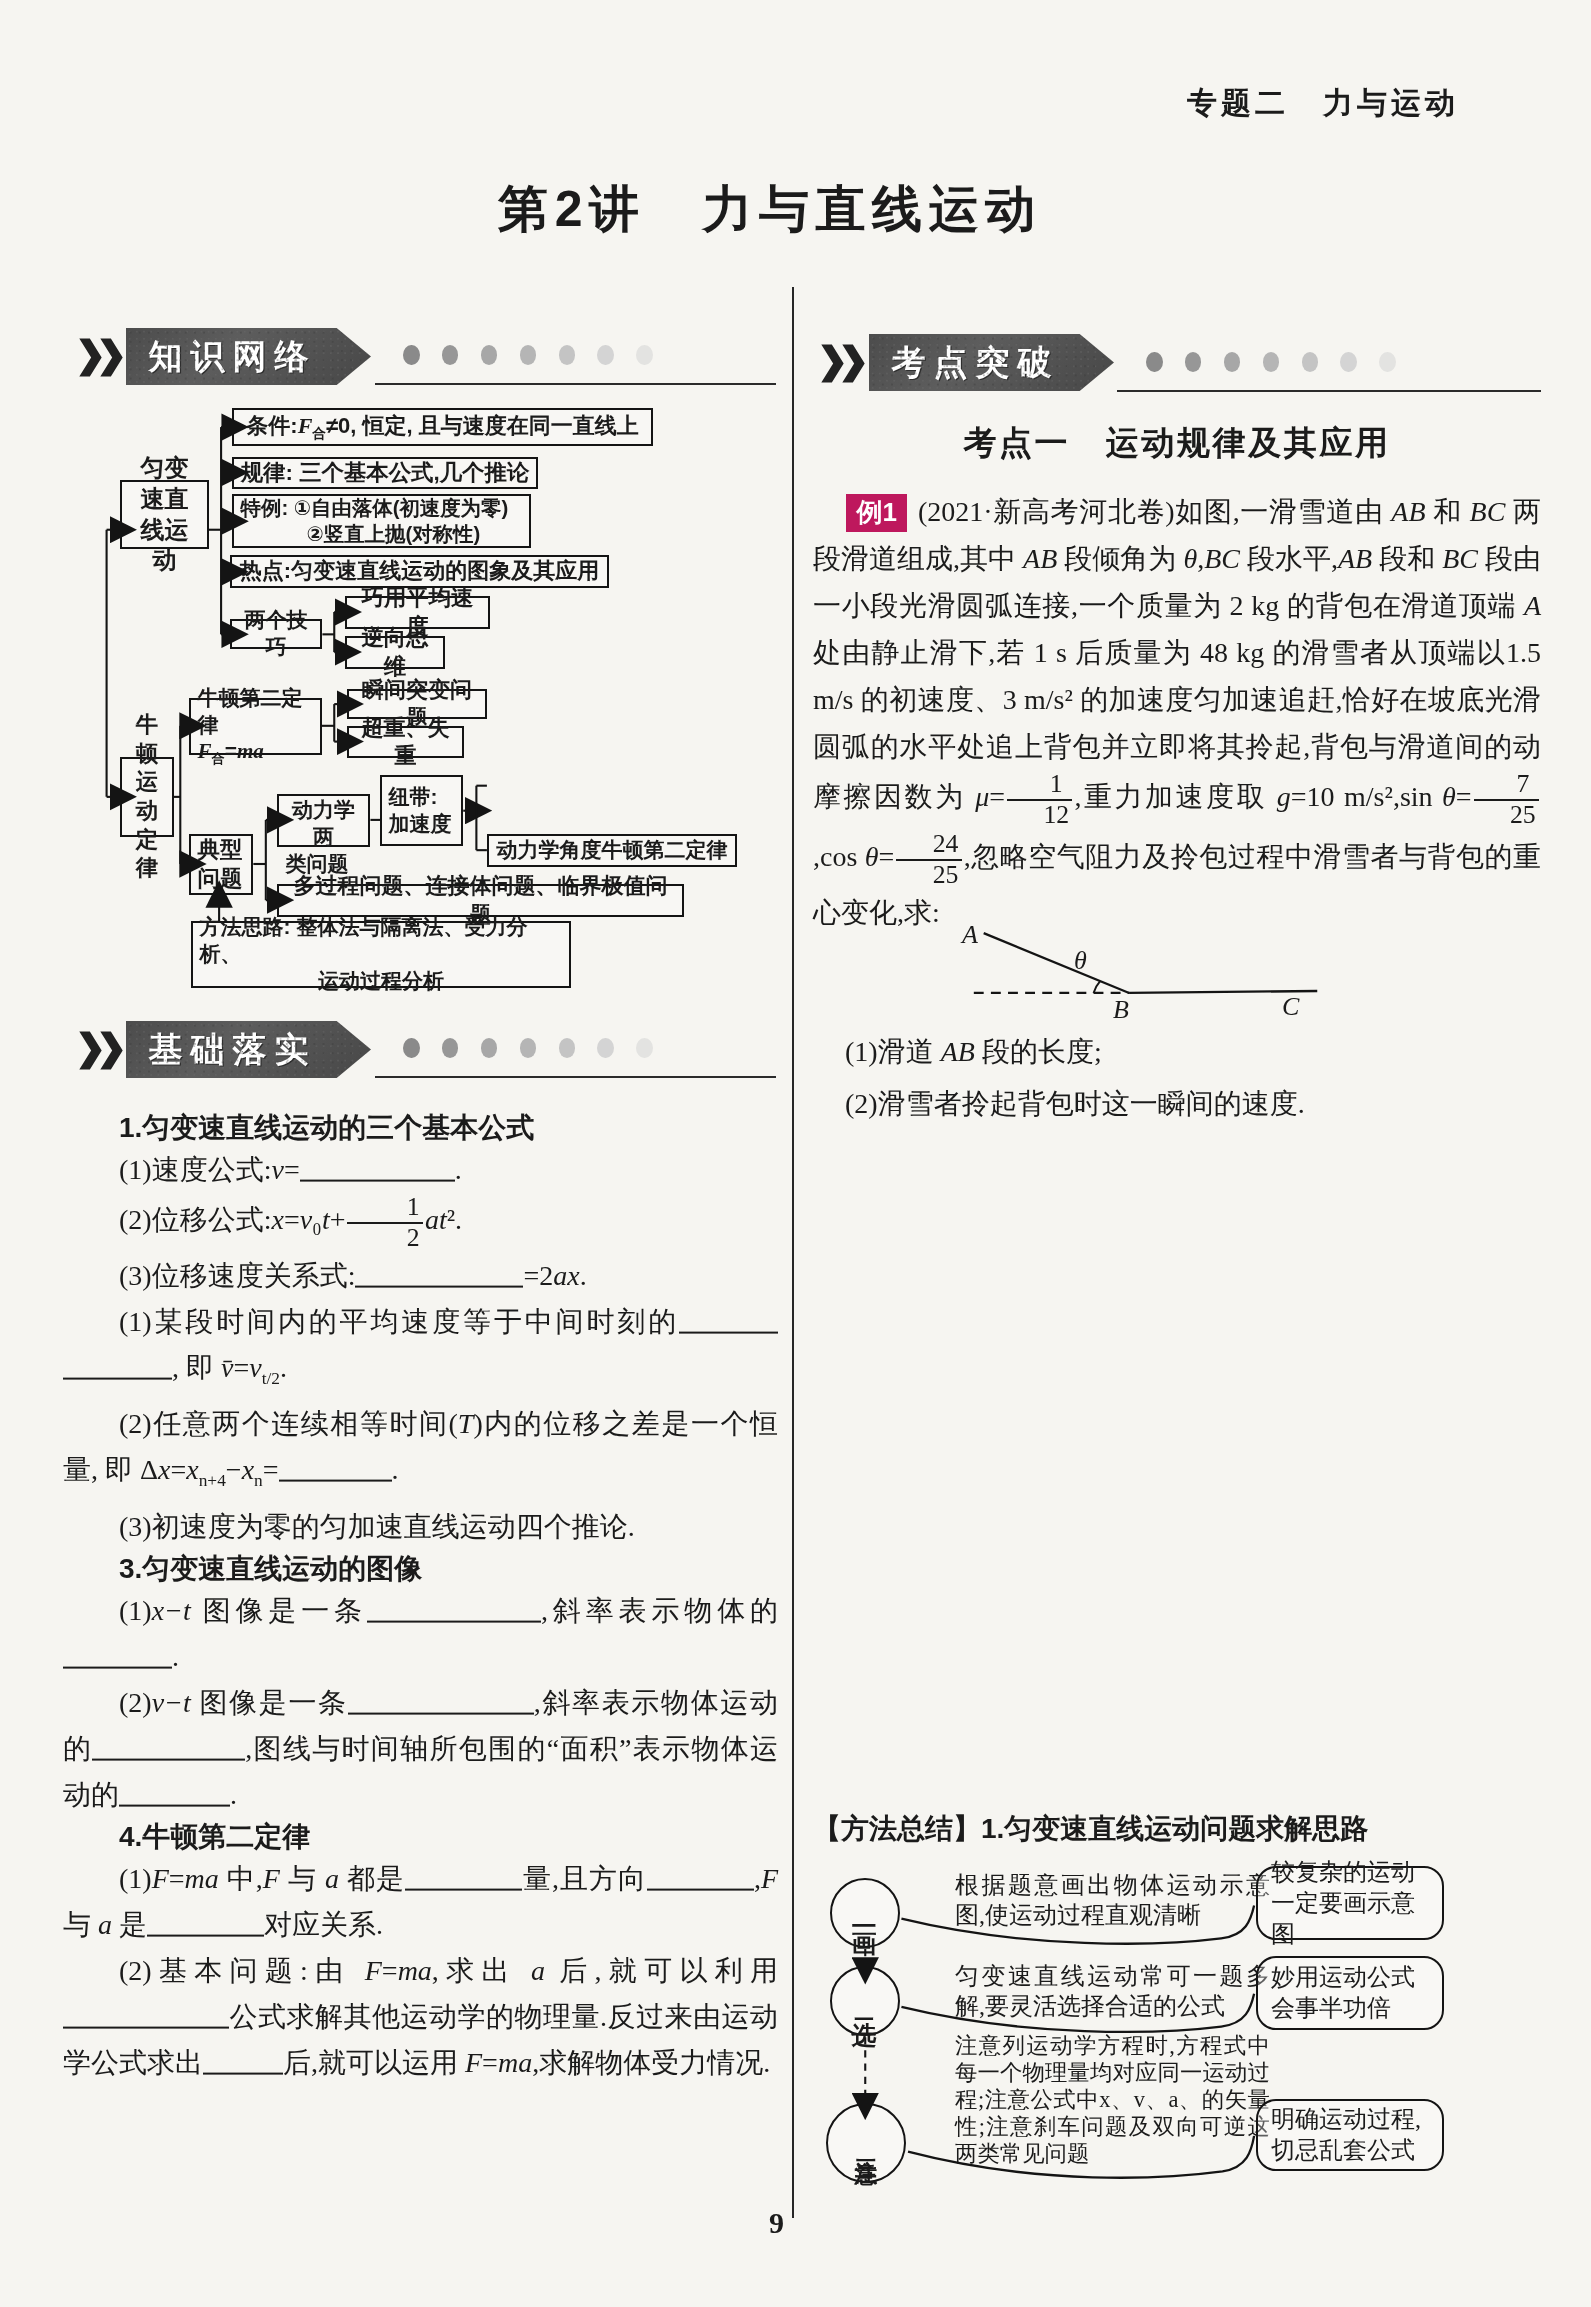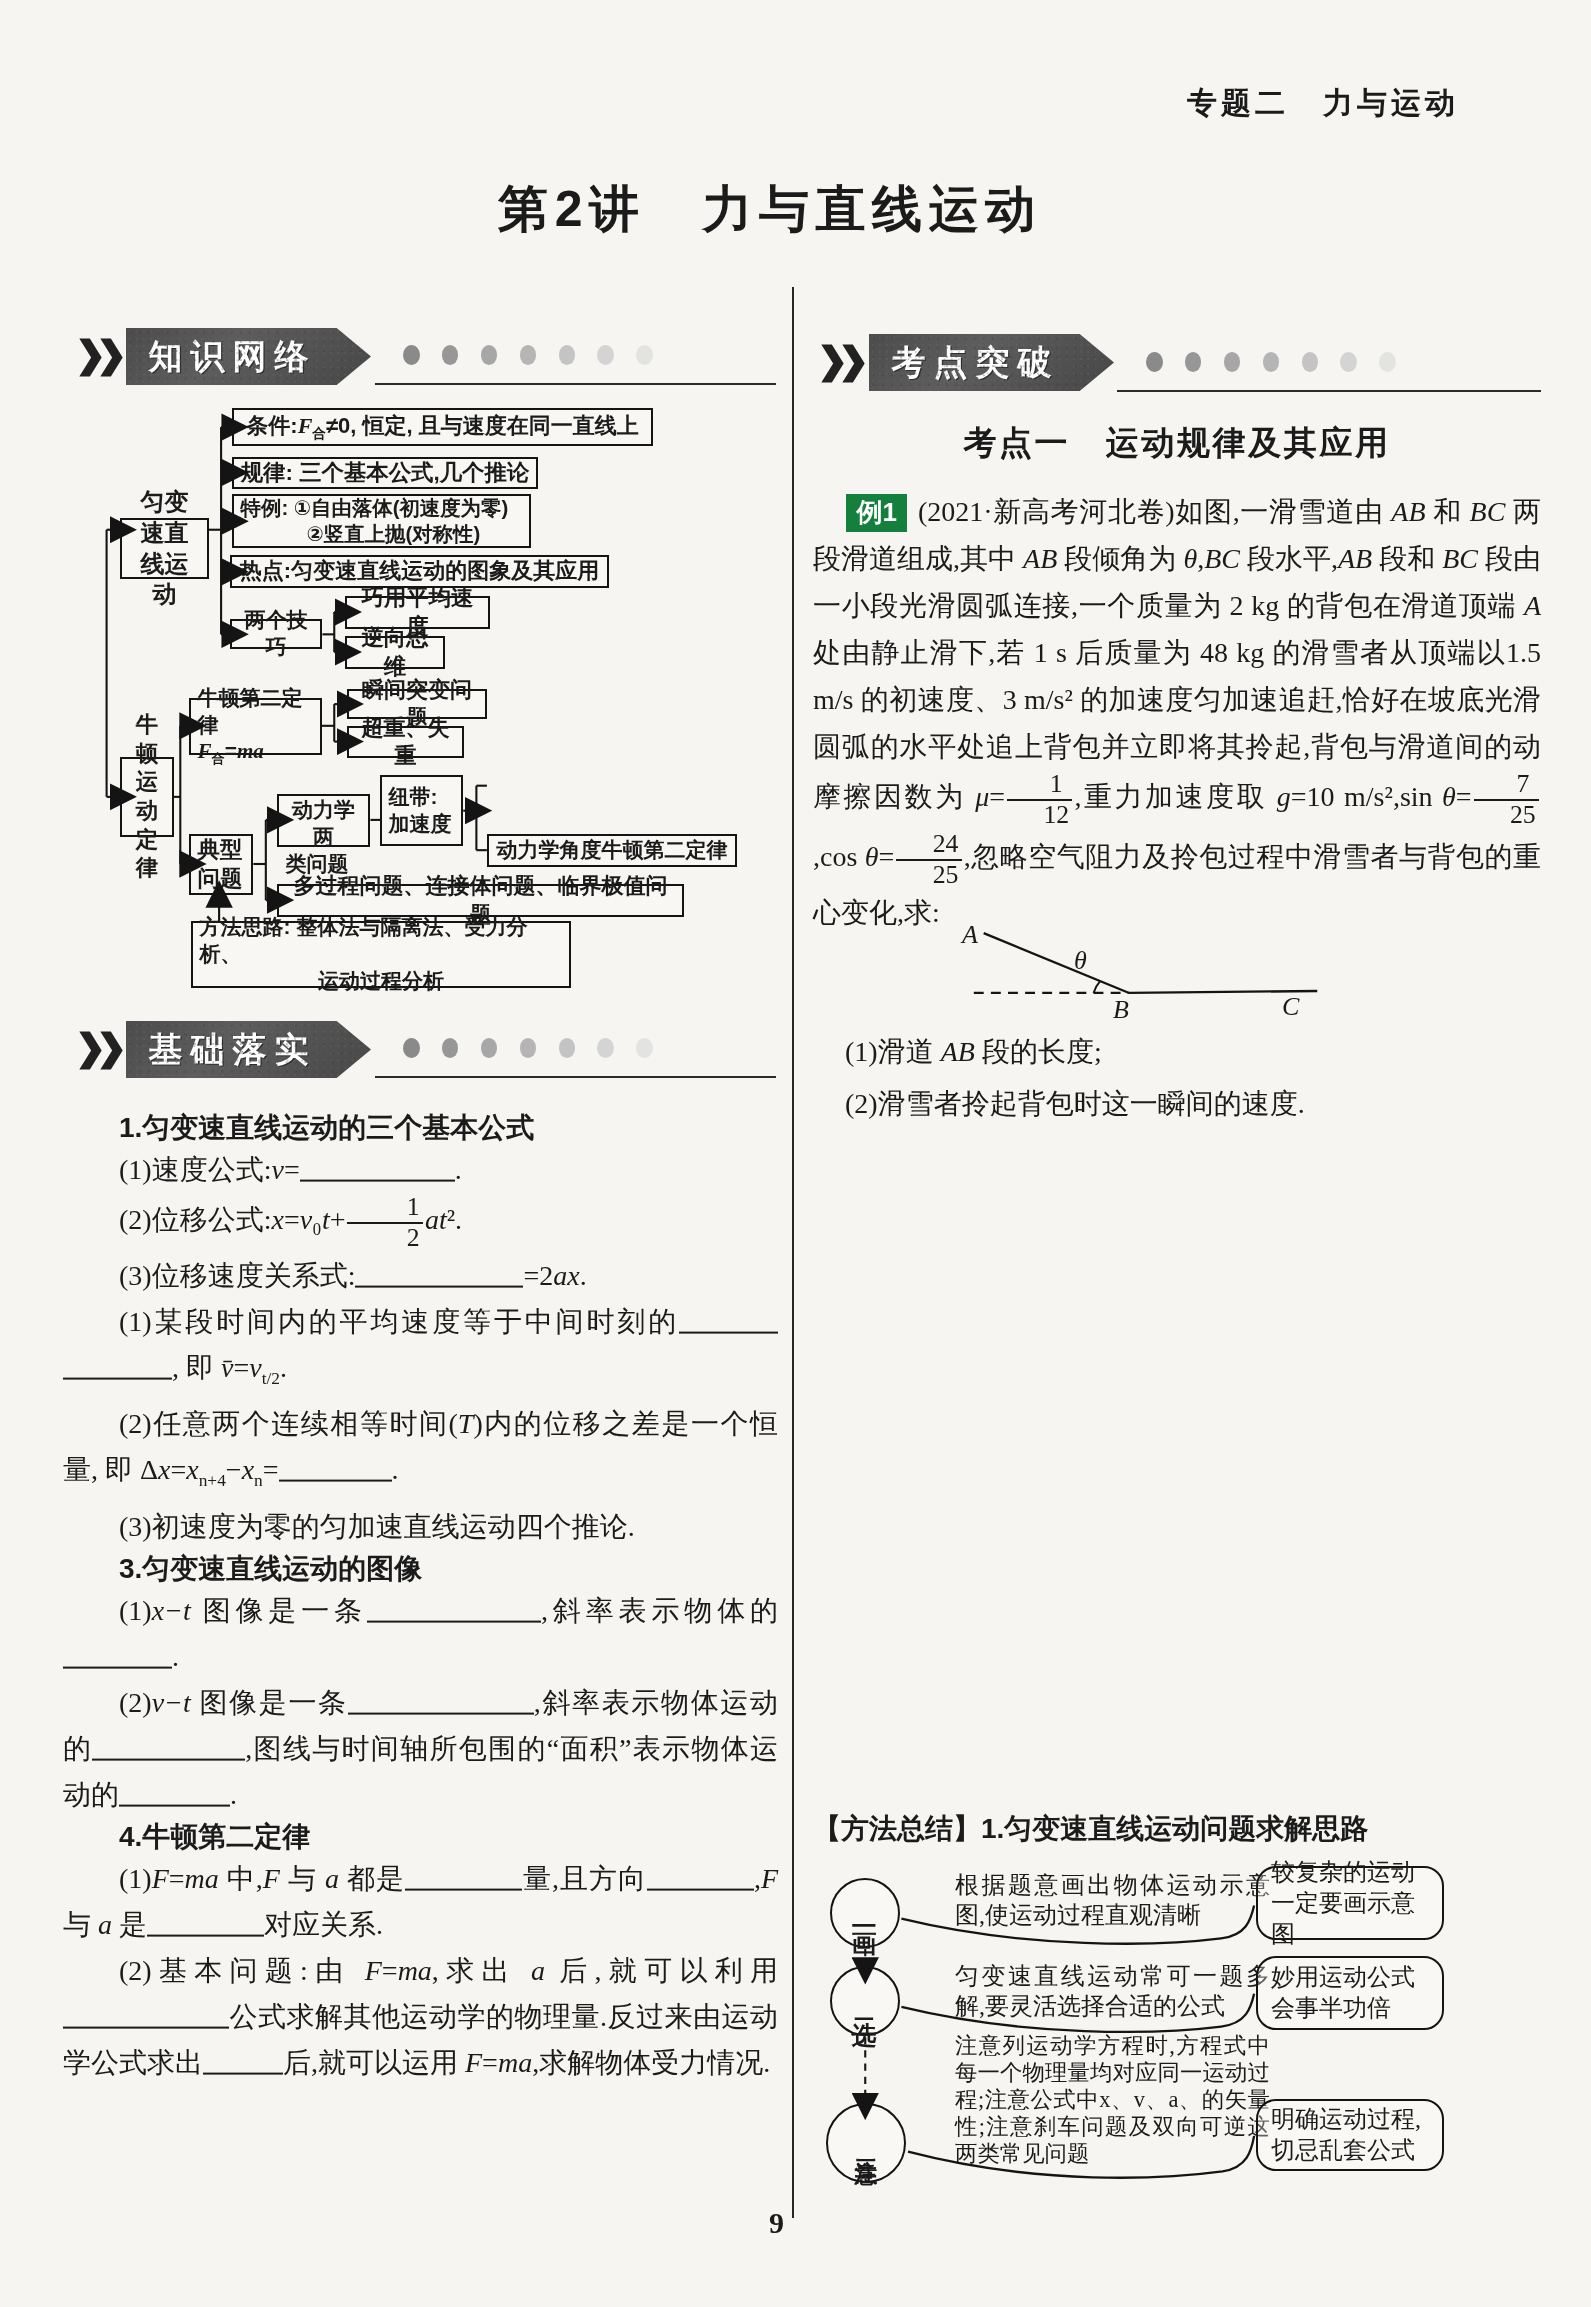--- a/index.html
+++ b/index.html
@@ -38,21 +38,21 @@
         display:flex;flex-direction:column;justify-content:center;padding:1.3px 6.6px;line-height:1.28;background:rgba(255,255,255,.25);}
   .nbox.center{align-items:center;text-align:center;}
   .nbox .ind{padding-left:66px;}
   svg.overlay{position:absolute;left:0;top:0;pointer-events:none;}
   
   .flow{position:absolute;text-align:justify;}
   .flow p{margin:0;text-indent:2em;}
   .flow h4{margin:0;text-indent:2em;font:700 28px "Liberation Sans","DejaVu Sans",sans-serif;}
   .left-body{left:63px;top:1109px;width:715px;font-size:28px;line-height:46px;}
   .right-body{left:813px;top:488px;width:728px;font-size:28px;line-height:47px;}
-  .exlabel{display:inline-block;background:#15803d;color:#fff;font:700 26px "Liberation Sans","DejaVu Sans",sans-serif;
+  .exlabel{display:inline-block;background:#be185d;color:#fff;font:700 26px "Liberation Sans","DejaVu Sans",sans-serif;
            padding:0.7px 10.5px 2px;margin-right:10.5px;text-indent:0;}
   .kaodian{left:813px;top:421px;width:728px;text-align:center;
            font:700 33px "Liberation Sans","DejaVu Sans",sans-serif;letter-spacing:2.6px;}
   .figlabel{position:absolute;font:italic 400 26px "Liberation Serif","DejaVu Serif",serif;}
   .q{left:813px;width:728px;font-size:28px;line-height:39px;text-indent:32px;}
   
   .sumtitle{left:813px;top:1810px;width:728px;font-size:28px;}
   .sumtitle b{font-family:"Liberation Sans","DejaVu Sans",sans-serif;}
   .circ{position:absolute;border:2.6px solid #141414;border-radius:50%;background:rgba(255,255,255,.3);
         display:flex;align-items:center;justify-content:center;
@@ -84,21 +84,21 @@
     <i style="background:#8a8a8a"></i>
       <i style="background:#979797"></i>
       <i style="background:#a7a7a7"></i>
     <i style="background:#b5b5b5"></i>
       <i style="background:#c4c4c4"></i>
       <i style="background:#d4d4d4"></i>
       <i style="background:#e3e3e1"></i>
   </div>
   <div class="rule" style="left:375px;top:383px;width:401px;"></div>
 
-  <div class="nbox center" style="left:120px;top:518px;width:89px;height:61px;font-size:24px;align-items:flex-end;">
+  <div class="nbox center" style="left:120px;top:480px;width:89px;height:69px;font-size:24px;align-items:flex-end;">
     <div>匀变速直</div>
     <div>线运动</div>
   </div>
   <div class="nbox" style="left:232px;top:408px;width:421px;height:38px;font-size:22px;flex-direction:row;align-items:center;">
       <span><span>条件:</span><span class="it">F</span><sub>合</sub><span>≠0, 恒定, 且与速度在同一直线上</span></span>
     </div>
   <div class="nbox" style="left:232px;top:457px;width:306px;height:32px;font-size:22.4px;flex-direction:row;align-items:center;">
       <span>规律: 三个基本公式,几个推论</span>
     </div>
   <div class="nbox" style="left:232px;top:494px;width:299px;height:54px;font-size:20.4px;">

